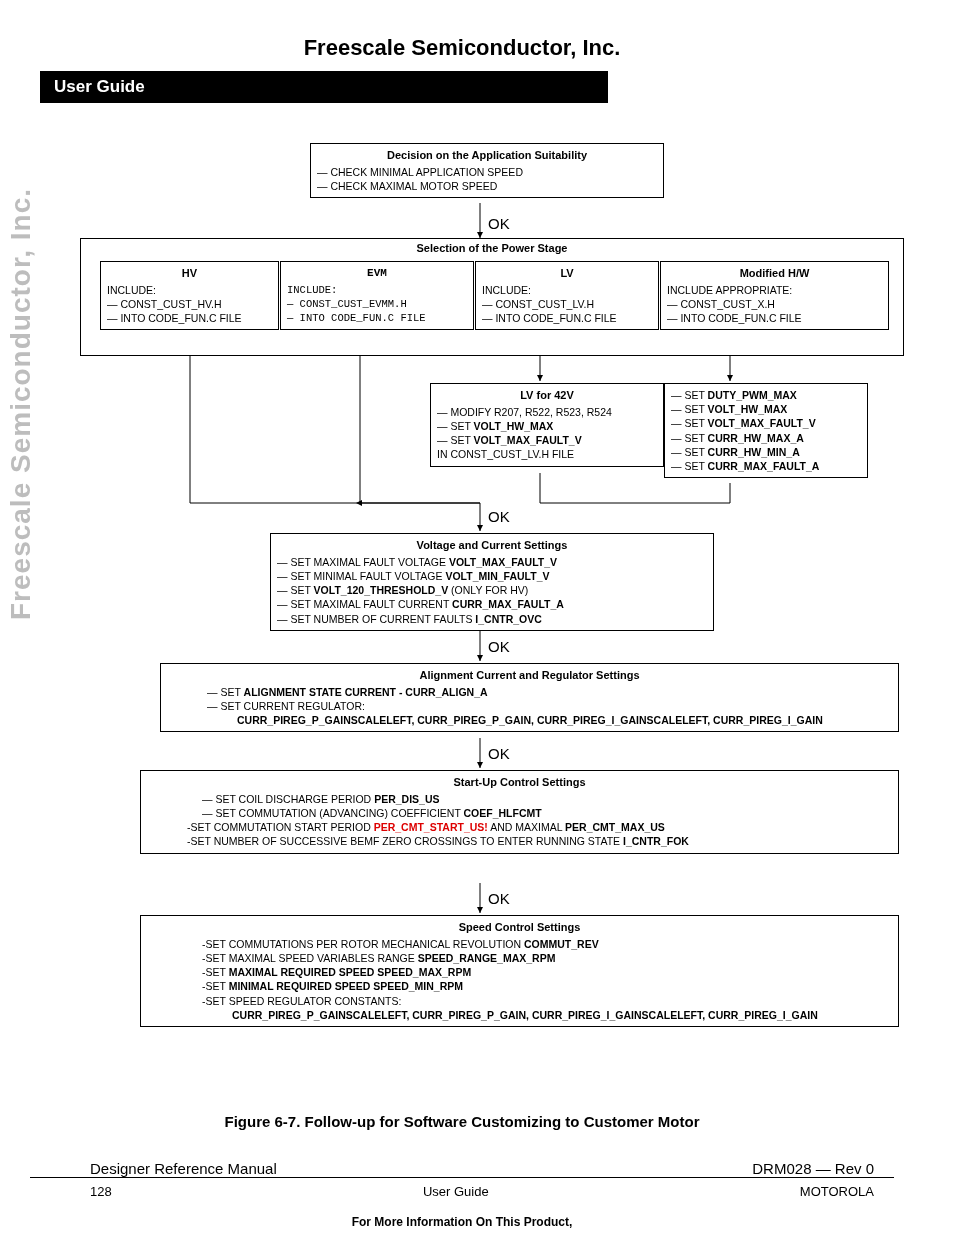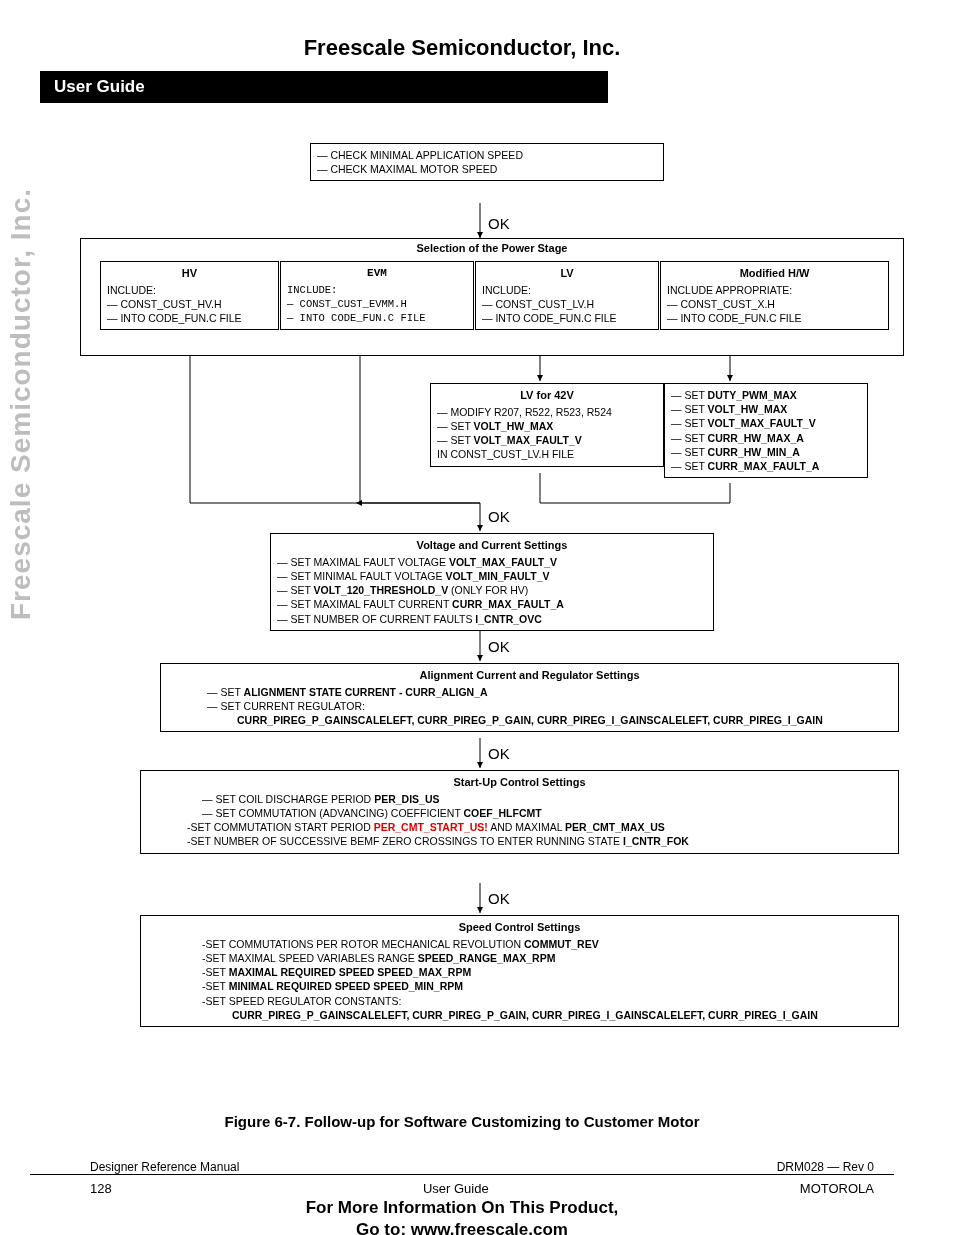--- a/index.html
+++ b/index.html
@@ -74,37 +74,37 @@
   }
   .caption {
     text-align: center;
     font-weight: bold;
     font-size: 15px;
     margin: 20px 0 30px 0;
   }
   .footer1 {
     display: flex;
     justify-content: space-between;
-    font-size: 12px;
+    font-size: 15px;
     padding: 0 20px 0 60px;
     border-bottom: 1px solid #000;
     margin-bottom: 6px;
   }
   .footer2 {
     display: flex;
     justify-content: space-between;
     font-size: 13px;
     padding: 0 20px 0 60px;
     gap: 9px;
   }
   .footer3 {
     text-align: center;
     font-weight: 900;
-    font-size: 17px;
-    margin-top: 2px;
+    font-size: 12px;
+    margin-top: 16px;
   }
 </style>
 </head>
 <body>
 
 <div class="page">
   <div class="side-text">Freescale Semiconductor, Inc.</div>
 
   <div class="header-title">Freescale Semiconductor, Inc.</div>
   <div class="black-bar">User Guide</div>
@@ -139,20 +139,21 @@
       <polygon points="276,360 282,357 282,363" fill="#000"></polygon>
 
       <line x1="400" y1="488" x2="400" y2="518" stroke="#000" marker-end="url(#arr)"></line>
 
       <line x1="400" y1="595" x2="400" y2="625" stroke="#000" marker-end="url(#arr)"></line>
 
       <line x1="400" y1="740" x2="400" y2="770" stroke="#000" marker-end="url(#arr)"></line>
     </svg>
 
     <div class="box" style="left:230px; top:0; width:340px;">
+      <div class="box-title">Decision on the Application Suitability</div>
       <div>— CHECK MINIMAL APPLICATION SPEED</div>
       <div>— CHECK MAXIMAL MOTOR SPEED</div>
     </div>
     <div class="ok" style="left:408px; top:72px;">OK</div>
 
     <div class="box" style="left:0; top:95px; width:810px; height:110px; padding-top:2px;">
       <div class="box-title">Selection of the Power Stage</div>
     </div>
 
     <div class="box" style="left:20px; top:118px; width:165px;">

